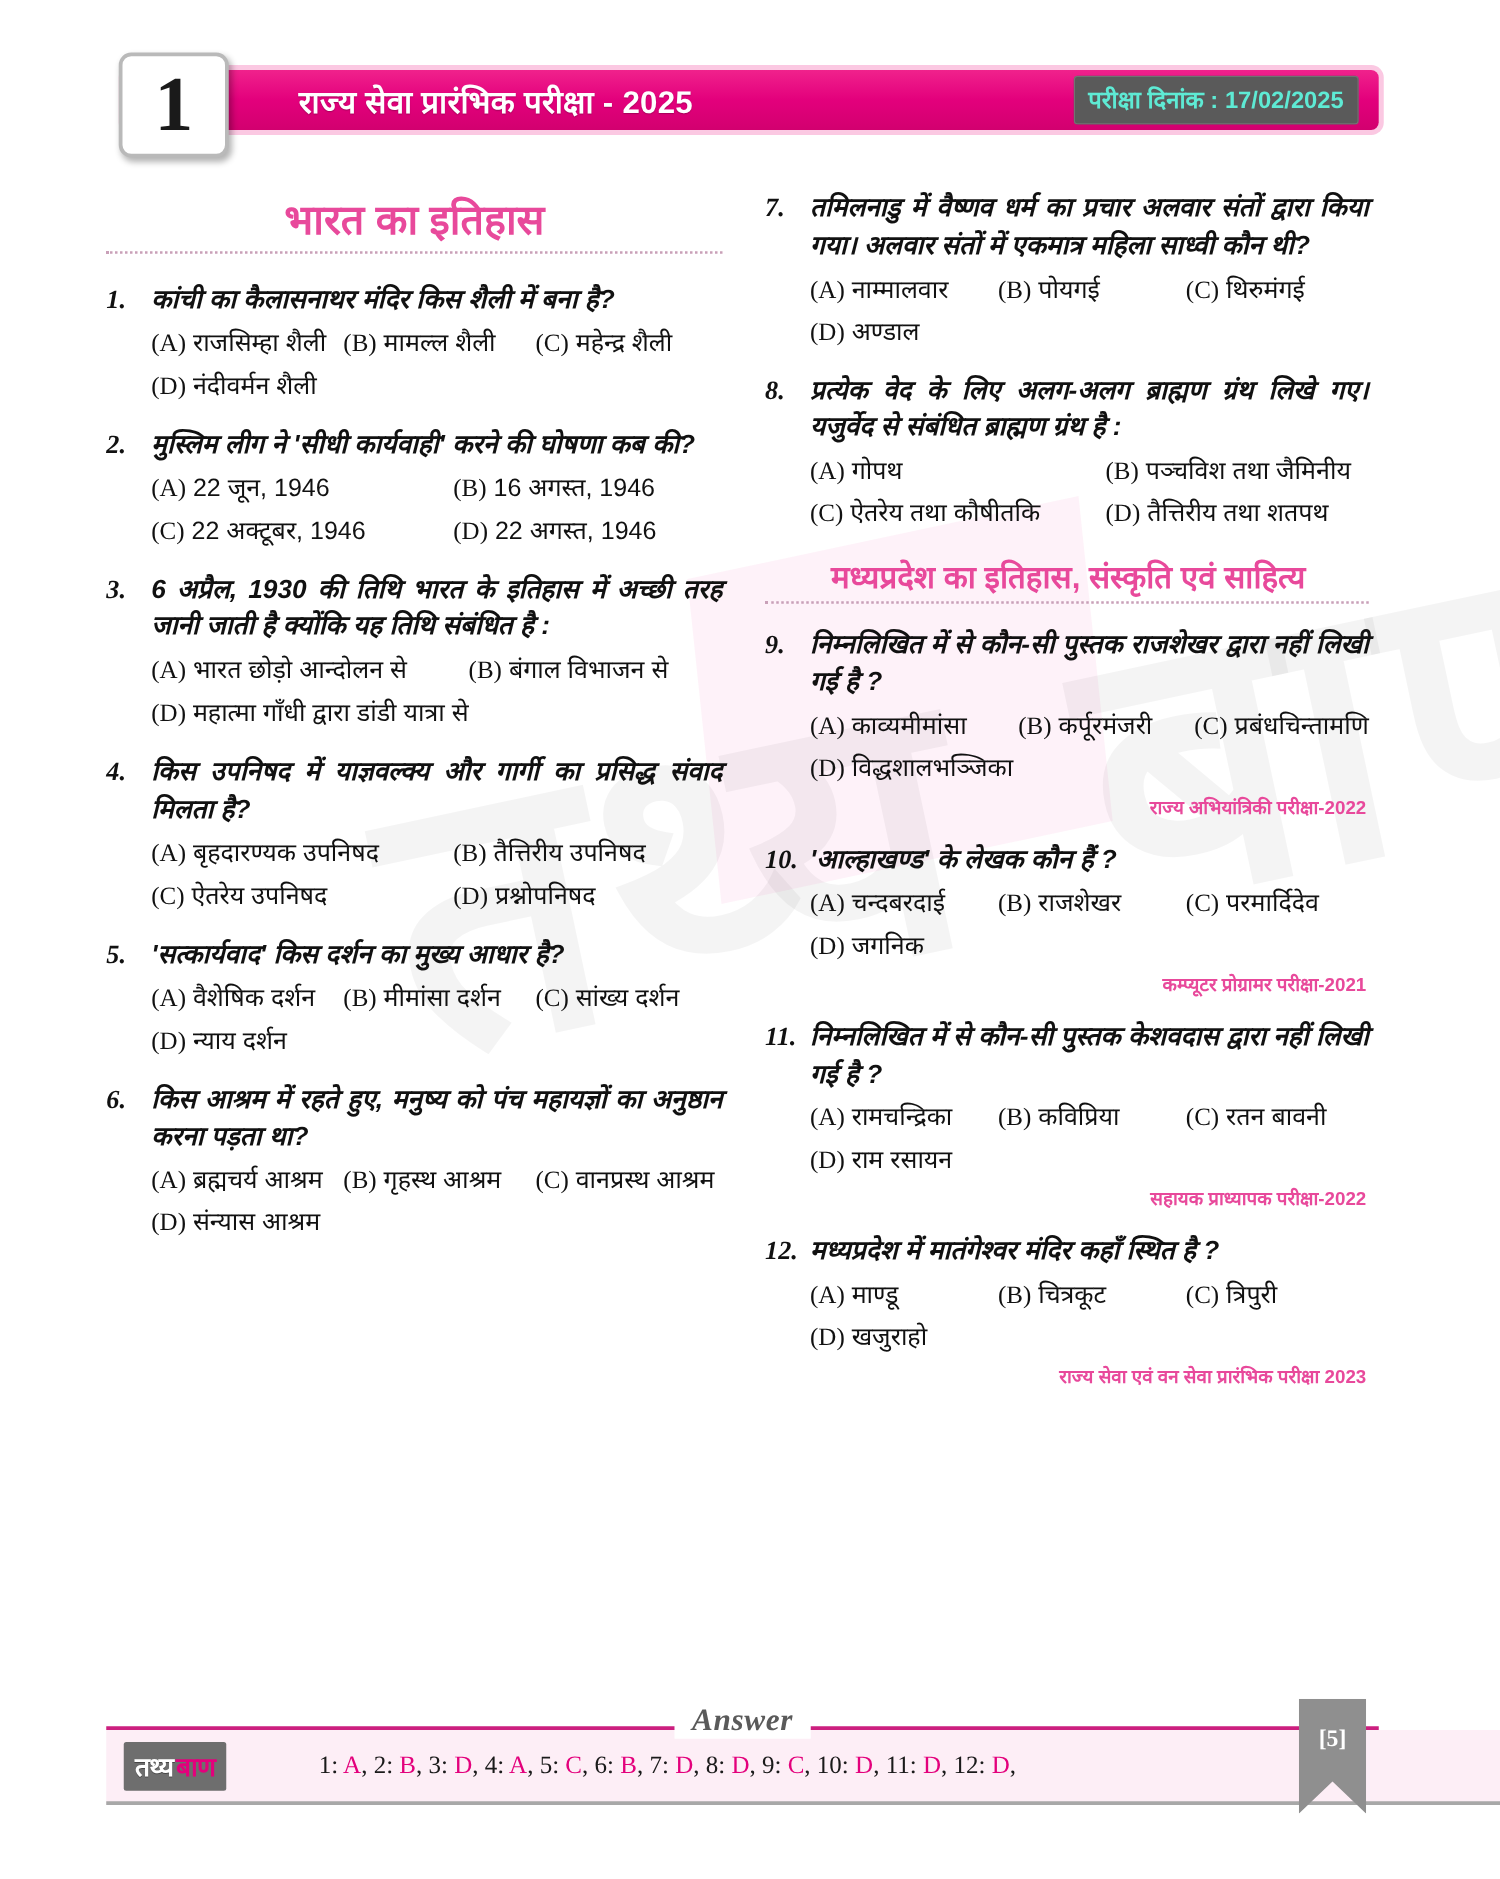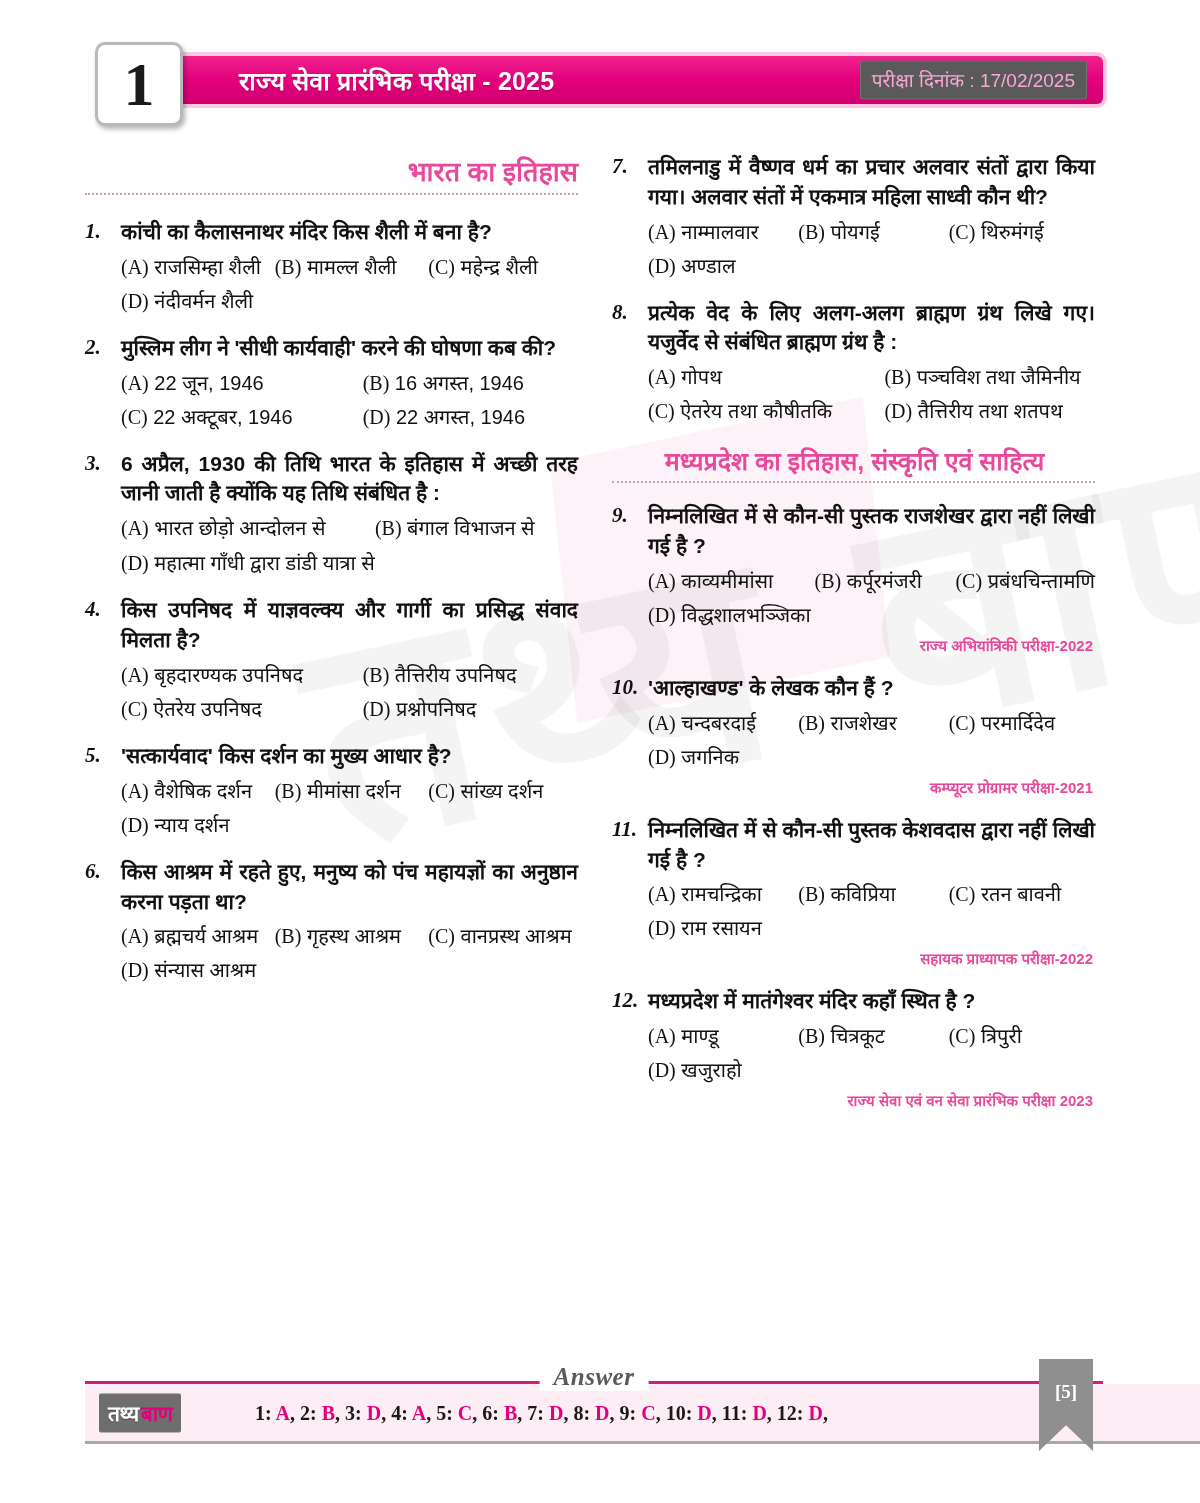--- a/index.html
+++ b/index.html
@@ -100,23 +100,23 @@
     color: #1a1a1a;
     font-family: "Liberation Serif", serif;
     line-height: 1;
   }
   .date-box {
     position: absolute;
     right: 16px;
     top: 50%;
     transform: translateY(-50%);
     background: #5a5a5a;
-    color: #f9a8d4;
+    color: #5eead4;
     font-size: 19px;
-    font-weight: normal;
+    font-weight: bold;
     padding: 6px 12px 7px 12px;
     border-radius: 3px;
     white-space: nowrap;
     box-shadow: inset 0 0 0 1px rgba(255,255,255,0.15);
   }
 
   
   .columns {
     position: absolute;
     left: 85px;
@@ -128,23 +128,23 @@
   }
   .col {
     width: 505px;
     position: relative;
   }
   .col-left  { padding-right: 12px; }
   .col-right { padding-left: 22px; }
 
   
   .section-title {
-    text-align: right;
+    text-align: center;
     color: #e8499b;
-    font-size: 27px;
+    font-size: 33px;
     font-weight: bold;
     padding-bottom: 4px;
     border-bottom: 2px dotted #c9a0b8;
     margin-bottom: 22px;
     white-space: nowrap;
   }
   .section-title.wide {
     text-align: center;
     font-size: 25px;
     margin-top: 18px;
@@ -167,20 +167,21 @@
     font-weight: bold;
     font-style: italic;
     color: #111;
     line-height: 1.42;
     font-family: "Liberation Serif", serif;
   }
   .q-text {
     flex: 1 1 auto;
     font-size: 21px;
     font-weight: bold;
+    font-style: italic;
     color: #111;
     line-height: 1.42;
     text-align: justify;
     text-justify: inter-word;
   }
   .q-text.nojustify { text-align: left; }
 
   
   .opts {
     margin-top: 7px;
@@ -282,21 +283,21 @@
     font-size: 21px;
     font-weight: bold;
     letter-spacing: -0.5px;
   }
   .answers {
     position: absolute;
     left: 170px;
     top: 50%;
     transform: translateY(-50%);
     font-size: 20px;
-    font-weight: bold;
+    font-weight: normal;
     color: #1a1a1a;
     white-space: nowrap;
     font-family: "Liberation Serif", serif;
   }
   .answers .ak { color: #e3007c; }
 
   .page-ribbon {
     position: absolute;
     right: 10px;
     top: -8px;

